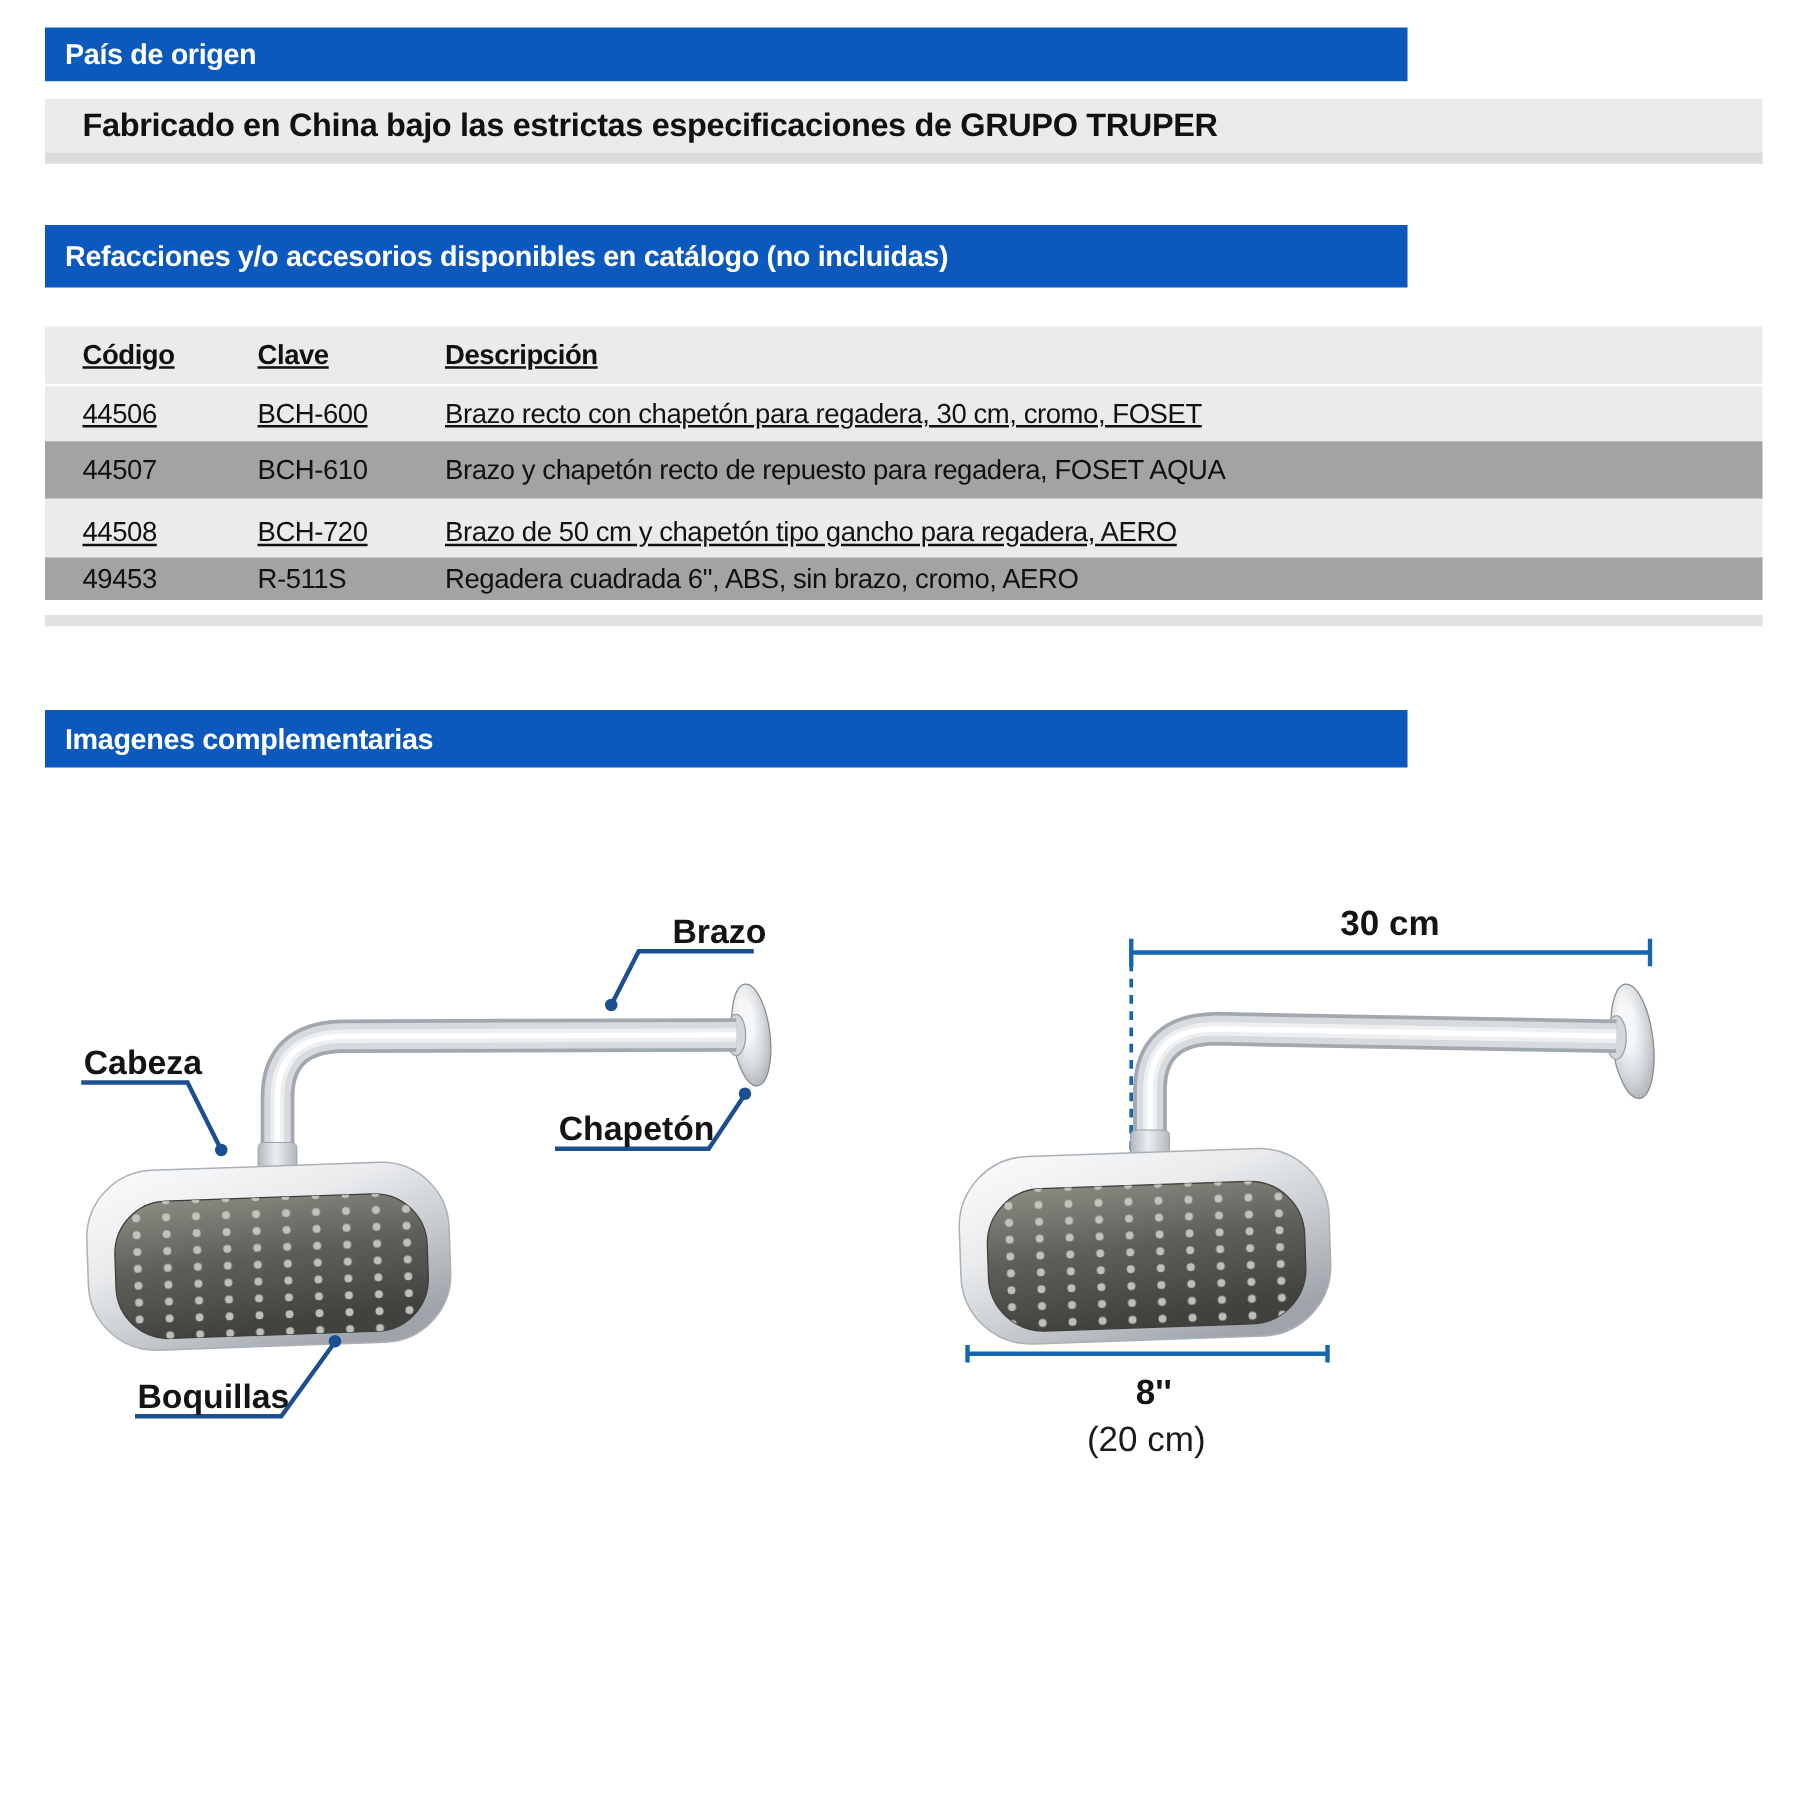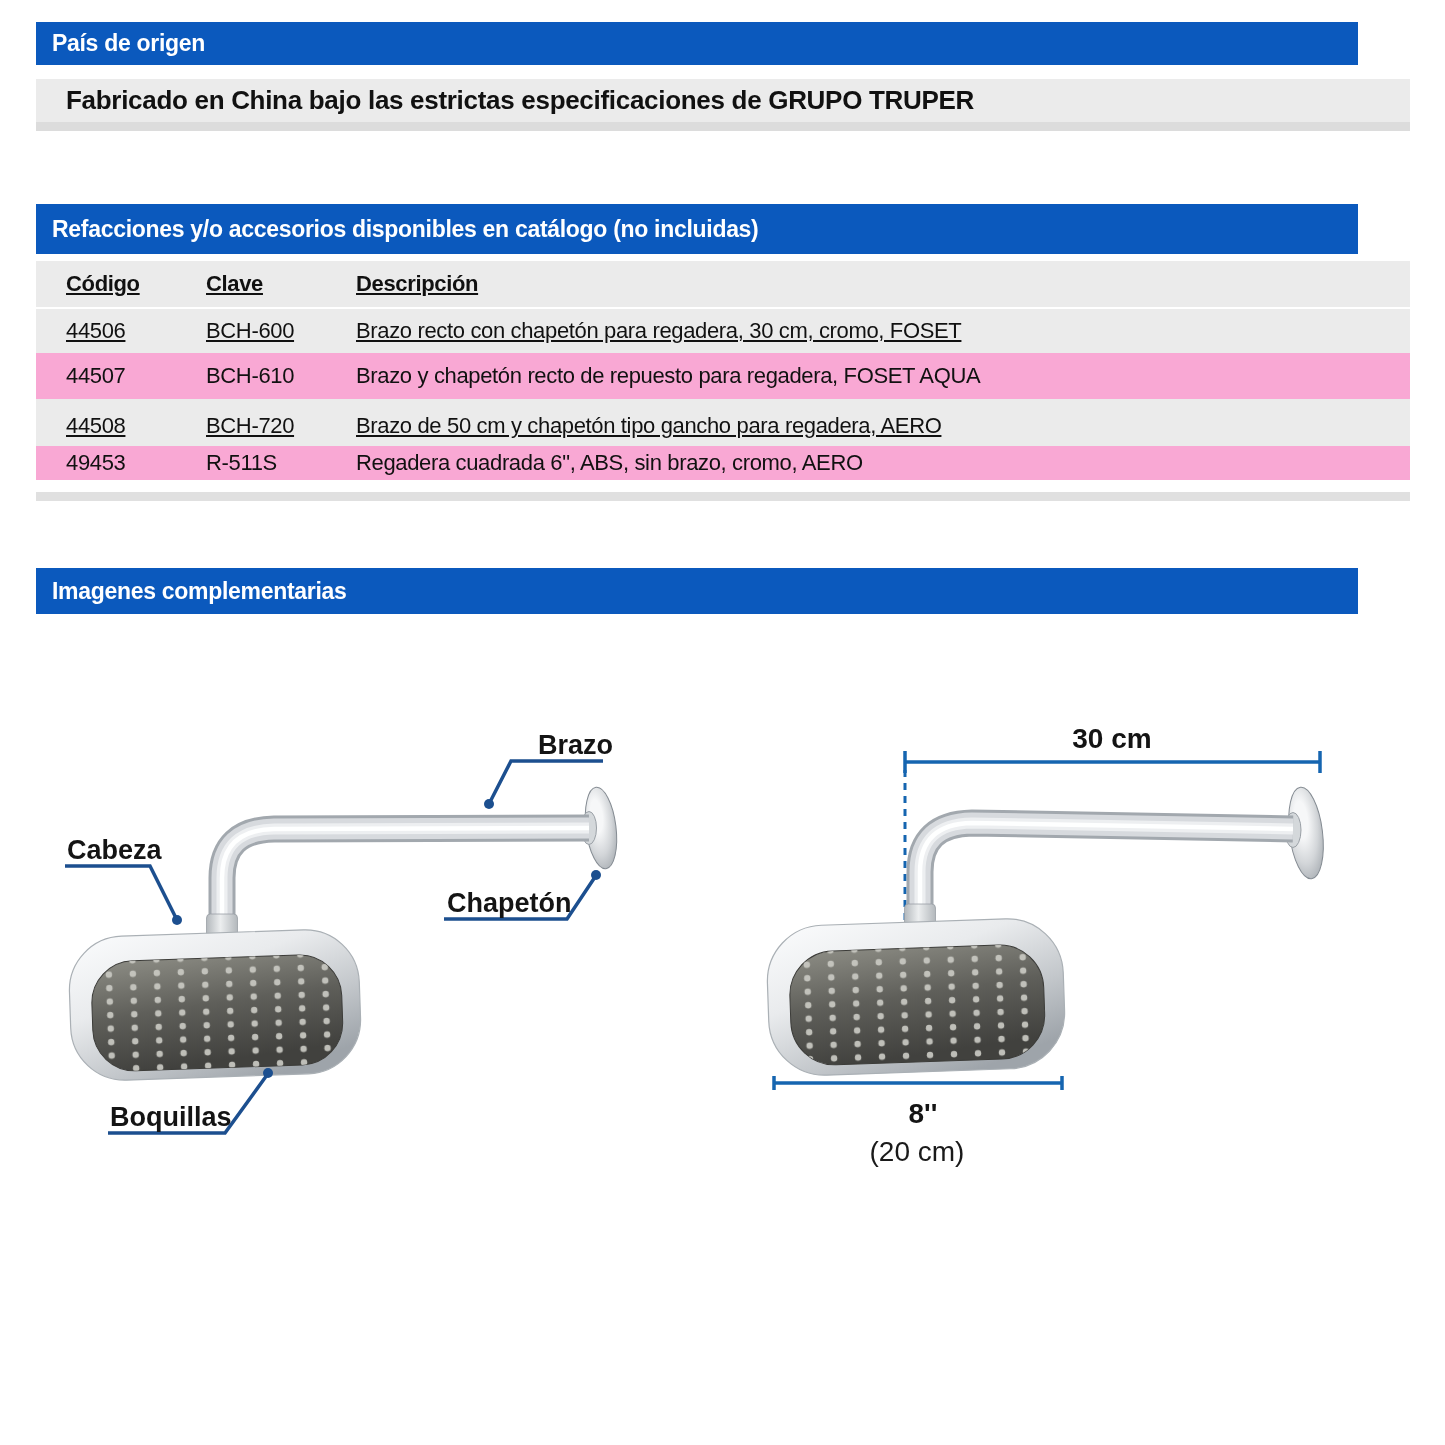--- a/index.html
+++ b/index.html
@@ -1,46 +1,46 @@
 <!DOCTYPE html>
 <html><head>
 <meta charset="utf-8">
 <style>
   html,body{margin:0;padding:0;background:#ffffff;}
   body{width:1445px;height:1445px;position:relative;font-family:"Liberation Sans",sans-serif;color:#111;}
   .abs{position:absolute;}
-  .bar{left:36px;width:1322px;background:#0b59bd;display:flex;align-items:center;padding-left:16px;box-sizing:border-box;}
+  .bar{left:36px;width:1090px;background:#0b59bd;display:flex;align-items:center;padding-left:16px;box-sizing:border-box;}
   .bar span{color:#ffffff;font-weight:bold;font-size:23px;letter-spacing:-0.3px;}
   .grayrow{left:36px;width:1374px;background:#ebebeb;display:flex;align-items:center;padding-left:30px;box-sizing:border-box;}
   .strip{left:36px;width:1374px;background:#dcdcdc;}
   .note{font-weight:bold;font-size:26px;letter-spacing:-0.3px;}
   .trow{left:36px;width:1374px;display:flex;align-items:center;padding-left:30px;box-sizing:border-box;font-size:22px;letter-spacing:-0.35px;}
   .trow.gray{background:#ebebeb;text-decoration:underline;}
-  .trow.white{background:#f9a8d4;align-items:center;}
+  .trow.white{background:#a3a3a3;align-items:center;}
   .c1{width:140px;}
   .c2{width:150px;}
   .c3{flex:1;}
   .th{font-weight:bold;}
   svg text{font-family:"Liberation Sans",sans-serif;}
   .lbl{font-weight:bold;font-size:27px;fill:#141414;}
   .dim{font-weight:bold;font-size:28px;fill:#141414;}
   .dimlight{font-weight:normal;font-size:28px;fill:#1a1a1a;}
 </style>
 </head>
 <body>
 
 <div class="abs bar" style="top:22px;height:43px;">
   <span>País de origen</span>
 </div>
 <div class="abs grayrow" style="top:79px;height:43px;">
   <span class="note">Fabricado en China bajo las estrictas especificaciones de GRUPO TRUPER</span>
 </div>
 <div class="abs strip" style="top:122px;height:9px;"></div>
 
-<div class="abs bar" style="top:204px;height:50px;">
+<div class="abs bar" style="top:180px;height:50px;">
   <span>Refacciones y/o accesorios disponibles en catálogo (no incluidas)</span>
 </div>
 
 <div class="abs trow gray" style="top:261px;height:46px;">
   <div class="c1 th">Código</div>
   <div class="c2 th">Clave</div>
   <div class="c3 th">Descripción</div>
 </div>
 <div class="abs trow gray" style="top:309px;height:44px;">
   <div class="c1">44506</div>

